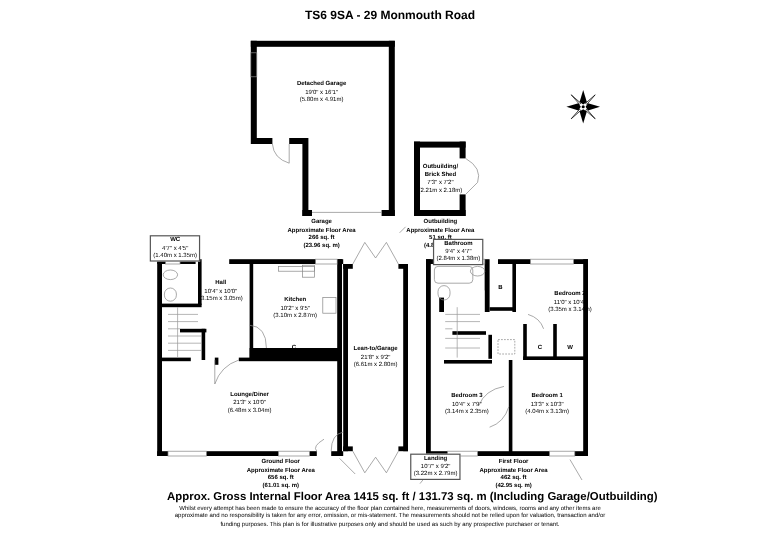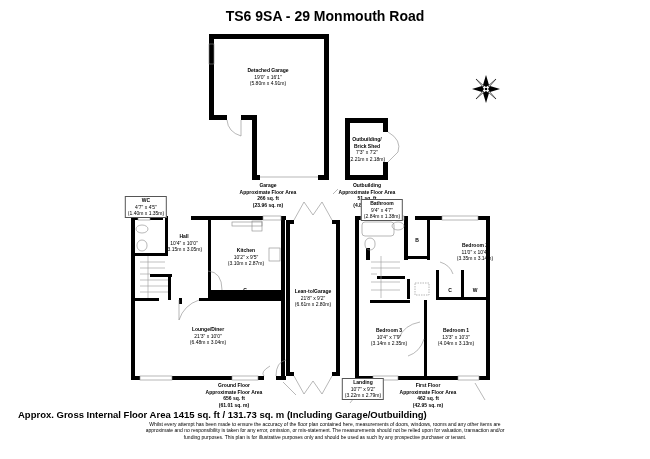--- a/index.html
+++ b/index.html
@@ -1,22 +1,22 @@
 <!DOCTYPE html>
 <html><head>
 <meta charset="utf-8">
 <style>
   html,body{margin:0;padding:0;background:#fff;}
   body{width:650px;height:459px;position:relative;overflow:hidden;font-family:"Liberation Sans",sans-serif;color:#000;}
   .abs{position:absolute;}
-  .title{left:0;top:8px;width:650px;text-align:center;font-weight:bold;font-size:14px;}
+  .title{left:0;top:8px;width:650px;text-align:center;font-weight:bold;font-size:10px;}
   .lbl{position:absolute;text-align:center;font-size:5px;line-height:6.5px;white-space:nowrap;transform:translateX(-50%);}
   .lbl .n{font-weight:bold;}
   .boxed{border:1px solid #555;padding:0 2px;background:#fff;}
-  .footer-main{left:0;top:409px;width:548px;text-align:left;font-weight:bold;font-size:9.5px;padding-left:18px;}
+  .footer-main{left:0;top:409px;width:548px;text-align:right;font-weight:bold;font-size:9.5px;}
   .disclaimer{left:140px;top:421px;width:370px;text-align:center;font-size:5px;line-height:6.3px;}
   svg.plan{position:absolute;left:0;top:0;}
 </style>
 </head>
 <body>
 
 <div class="abs title">TS6 9SA - 29 Monmouth Road</div>
 
 <svg class="plan" width="650" height="459" viewBox="0 0 650 459">
   <g fill="#000" stroke="none">

